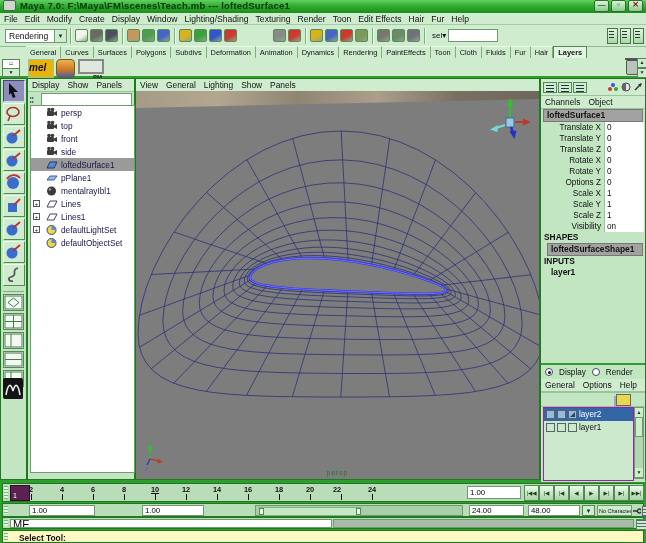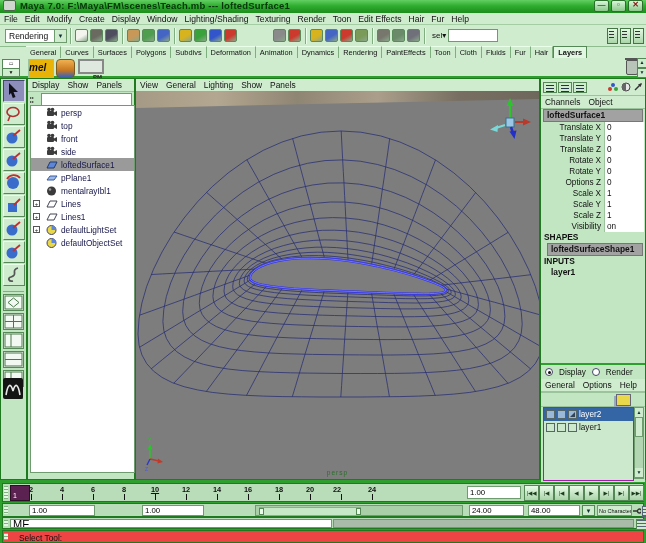--- a/index.html
+++ b/index.html
@@ -119,21 +119,21 @@
   #range-bar{position:absolute;left:3px;top:1px;width:100px;height:7px;background:#c6e8c6;border:1px solid #86b286;}
   .rhandle{position:absolute;top:0px;width:5px;height:7px;background:#e8fbe8;border:1px solid #568756;box-sizing:border-box;}
   #charset-box{position:absolute;left:594px;top:1px;width:35px;height:11px;border:1px solid #6f9c6f;background:#cfeccf;font-size:5.5px;line-height:10px;white-space:nowrap;overflow:hidden;padding-left:1px;box-sizing:border-box;}
   #dd-btn{position:absolute;left:579px;top:1px;width:13px;height:11px;background:#cfeccf;border:1px solid #568756;box-sizing:border-box;text-align:center;font-size:6px;line-height:10px;color:#133;}
   #key-icon{position:absolute;left:630px;top:3px;width:8px;height:7px;}
   #grid-icon{position:absolute;left:639px;top:2px;width:8px;height:9px;background:repeating-linear-gradient(0deg,#567 0 1px,#cfeccf 1px 3px),repeating-linear-gradient(90deg,#567 0 1px,#cfeccf 1px 3px);border:1px solid #567;}
   #melrow{top:517px;height:12px;}
   #mel-input{position:absolute;left:7px;top:1px;width:322px;height:9px;background:#fff;border:1px solid #6f9c6f;font-size:11px;padding-left:2px;box-sizing:border-box;font-family:"Liberation Sans",sans-serif;}
   #mel-output{position:absolute;left:330px;top:1px;width:301px;height:9px;background:#a9bca9;border:1px solid #6f9c6f;box-sizing:border-box;}
   #mel-menu-btn{position:absolute;left:633px;top:1px;width:10px;height:9px;border:1px solid #568756;background:repeating-linear-gradient(180deg,#567 0 1px,#cfeccf 1px 3px);}
-  #helprow{top:530px;height:13px;background:#ef4444;}
+  #helprow{top:530px;height:13px;background:#fef9c3;font-weight:bold;}
   #help-text{position:absolute;left:16px;top:2px;font-size:8.4px;}
 </style>
 </head>
 <body>
 
 <div id="app">
 
   <div class="abs" id="titlebar">
     <div id="maya-icon"></div>
     <div id="title-text">Maya 7.0: F:\Maya\FM\scenes\Teach.mb --- loftedSurface1</div>

